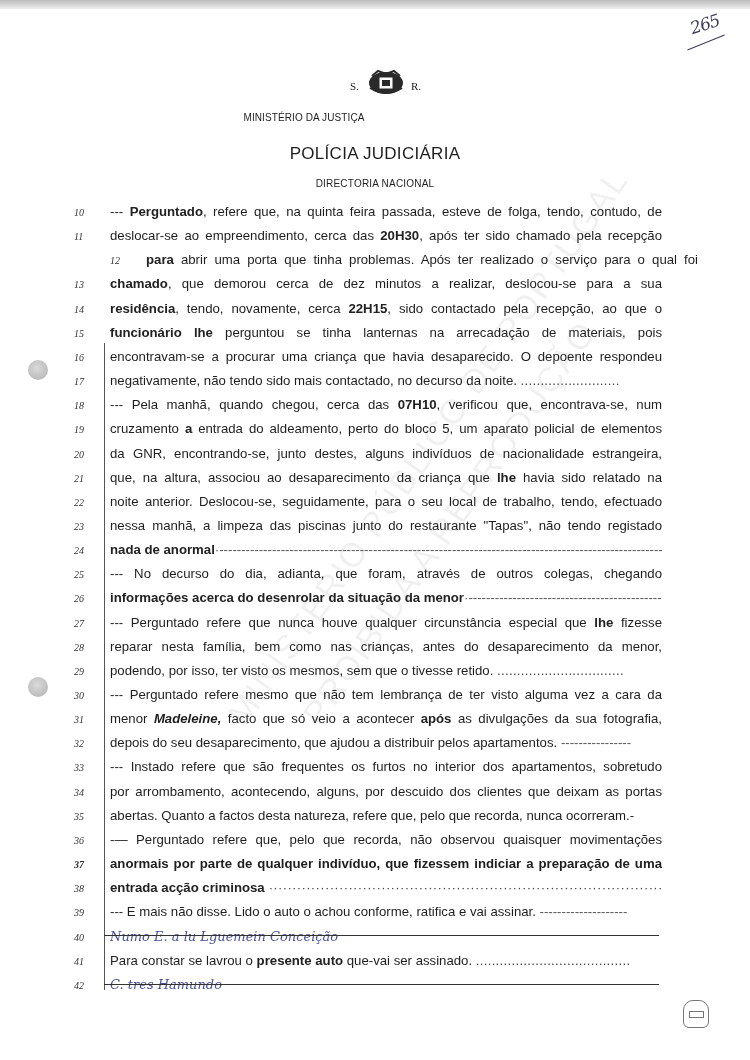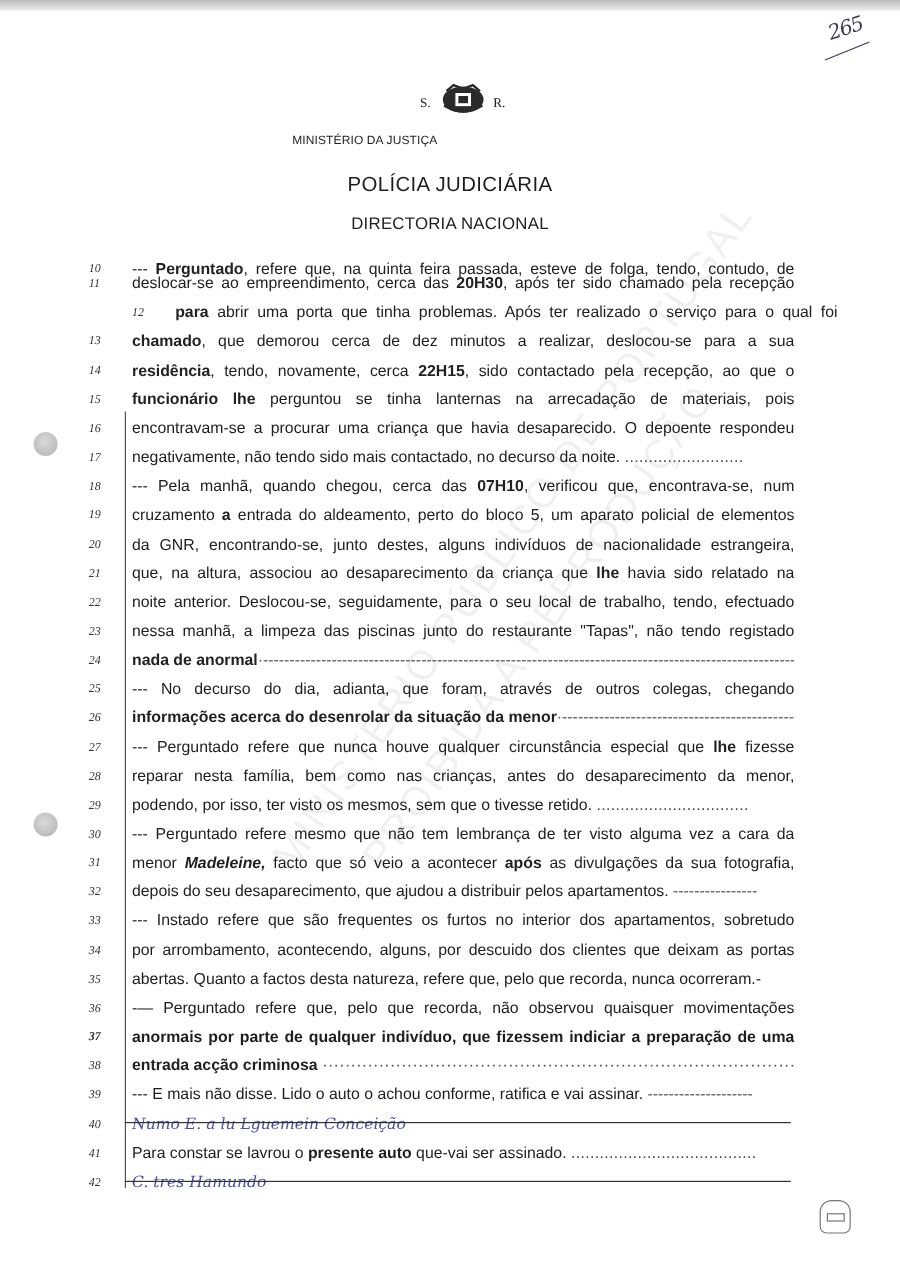--- a/index.html
+++ b/index.html
@@ -11,21 +11,21 @@
                  font-style:italic; font-size:17px; color:#3a3a5a; transform:rotate(-18deg); letter-spacing:-1px; }
   .page-number-underline { position:absolute; left:686px; top:42px; width:40px; height:0;
                  border-top:1.5px solid #3a3a5a; transform:rotate(-22deg); }
   .header { position:absolute; left:0; top:66px; width:750px; text-align:center; }
   .crest-row { position:relative; height:34px; }
   .crest-s { position:absolute; left:350px; top:14px; font-family:"Liberation Serif", serif; font-size:11px; }
   .crest-r { position:absolute; left:411px; top:14px; font-family:"Liberation Serif", serif; font-size:11px; }
   .crest { position:absolute; left:366px; top:2px; width:40px; height:30px; }
   .ministry { position:absolute; top:112px; left:0; width:608px; text-align:center; font-size:10px; letter-spacing:0.1px; }
   .police { position:absolute; top:144px; left:0; width:750px; text-align:center; font-size:17px; letter-spacing:0.3px; }
-  .direct { position:absolute; top:178px; left:0; width:750px; text-align:center; font-size:14px; letter-spacing:0.2px; }
+  .direct { position:absolute; top:178px; left:0; width:750px; text-align:center; font-size:10px; letter-spacing:0.2px; }
   .hole { position:absolute; left:28px; width:20px; height:20px; border-radius:50%;
           background:radial-gradient(circle at 45% 40%, #dadada, #bdbdbd 70%, #aaaaaa); }
   .margin-rule { position:absolute; left:104px; top:343px; width:0; height:647px; border-left:1.2px solid #555; }
   .lines { position:absolute; left:0; top:201px; width:750px; }
   .line { position:absolute; left:0; width:750px; height:24px; }
   .ln { position:absolute; left:74px; width:20px; font-family:"Liberation Serif", serif; font-style:italic;
         font-size:10px; color:#333; top:6px; }
   .txt { position:absolute; left:110px; width:552px; top:2px; font-size:13.2px; line-height:18px;
          white-space:nowrap; overflow:hidden; }
   .txt.just { text-align:justify; text-align-last:justify; }
@@ -71,21 +71,21 @@
 <div class="hole" style="top:677px;"></div>
 
 <div class="watermark">
   <span style="left:20px; top:380px;">MINISTÉRIO PÚBLICO DE PORTUGAL</span>
   <span style="left:95px; top:380px;">PROIBIDA A REPRODUÇÃO</span>
 </div>
 
 <div class="margin-rule"></div>
 
 <div class="lines" id="lines">
-    <div class="line" style="top: 0px; margin-top: 12px;">
+    <div class="line" style="top: 0px;">
       <span class="ln">10</span>
       <span class="txt just"><span>--- </span><span class="b">Perguntado</span><span>, refere que, na quinta feira passada, esteve de folga, tendo, contudo, de</span></span>
     </div>
     <div class="line" style="top: 24.15px;">
       <span class="ln">11</span>
       <span class="txt just"><span>deslocar-se ao empreendimento, cerca das </span><span class="b">20H30</span><span>, após ter sido chamado pela recepção</span></span>
     </div>
     <div class="line" style="top: 48.3px; margin-left: 36px;">
       <span class="ln">12</span>
       <span class="txt just"><span class="b">para</span><span> abrir uma porta que tinha problemas. Após ter realizado o serviço para o qual foi</span></span>

